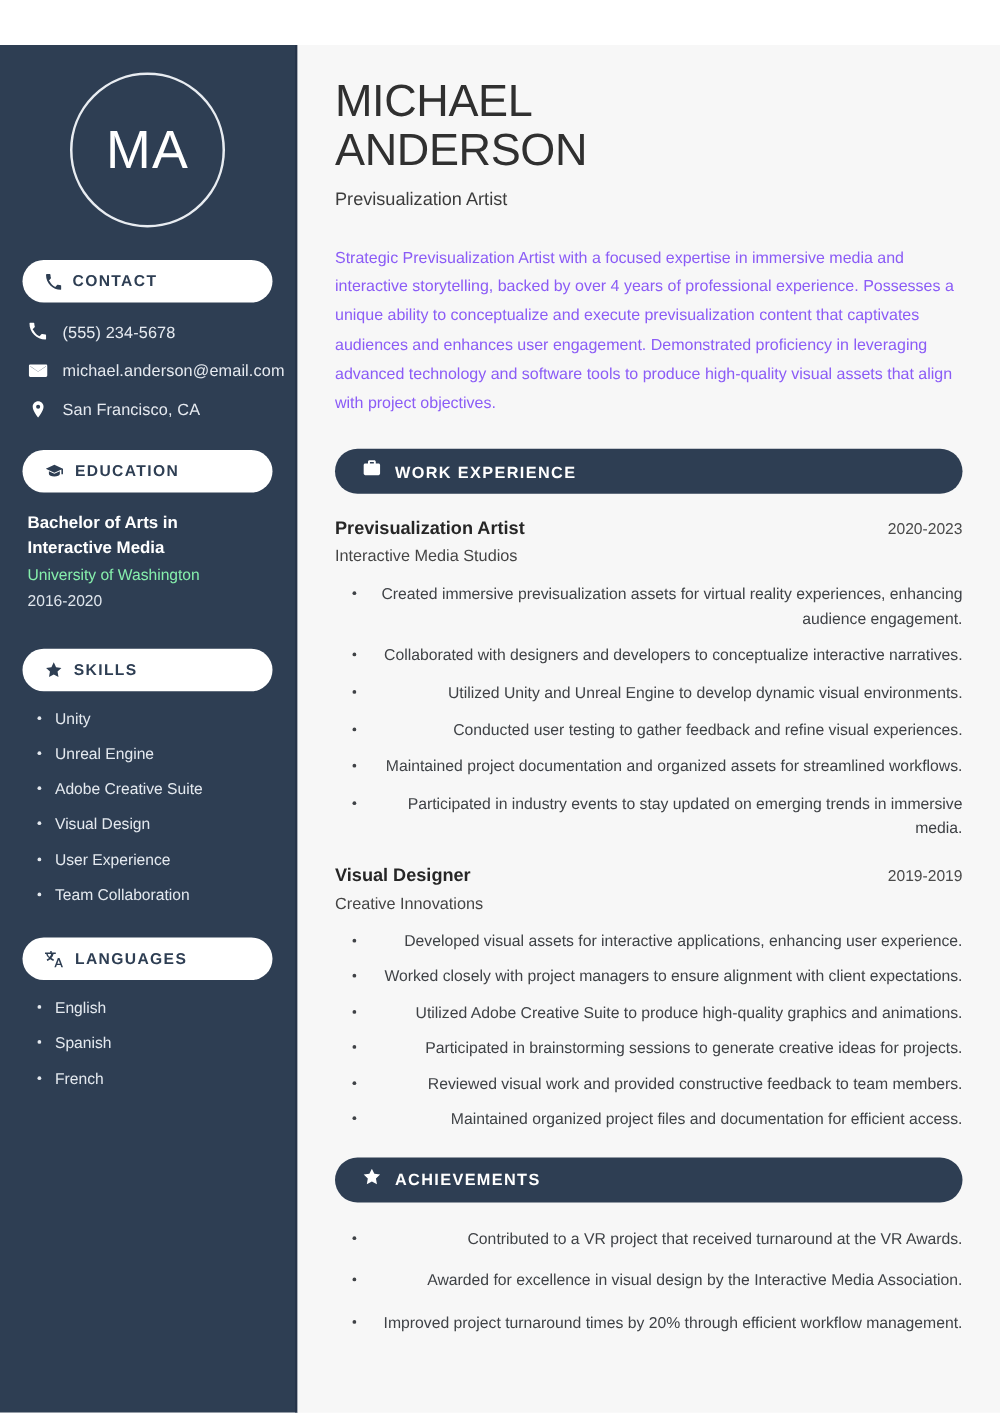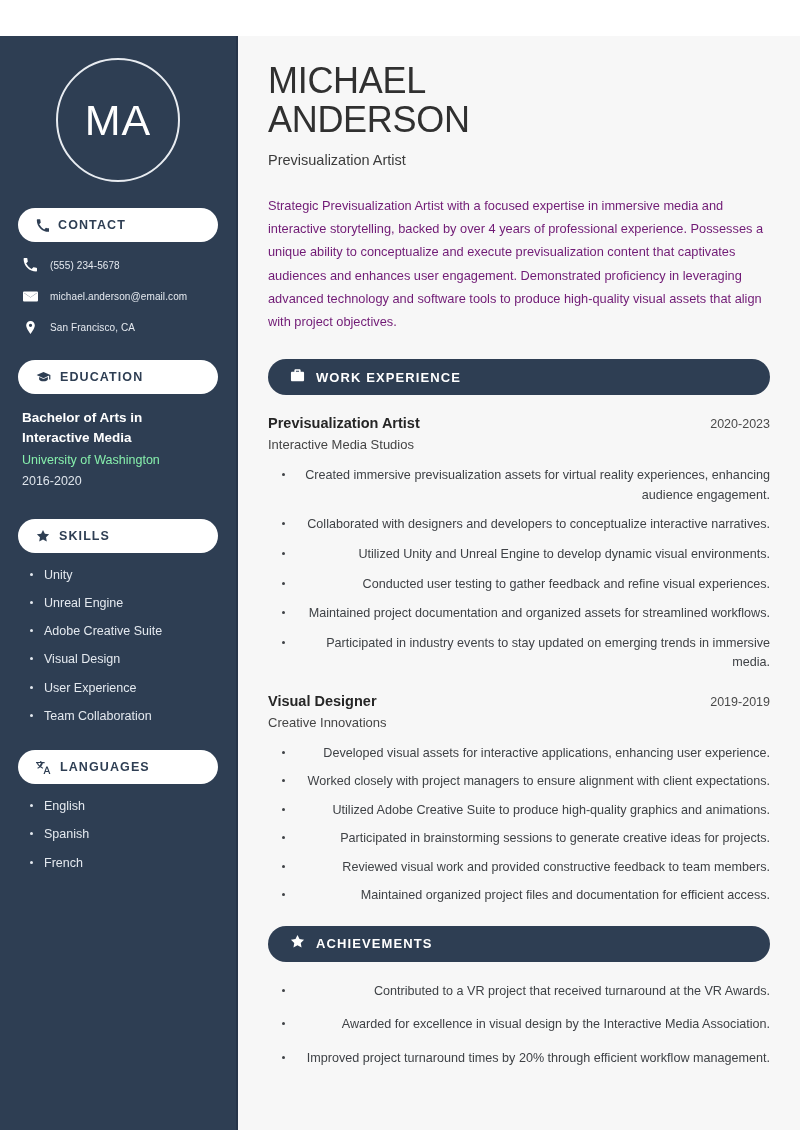--- a/index.html
+++ b/index.html
@@ -81,21 +81,21 @@
     margin-bottom: 13px;
     min-height: 18px;
   }
   .contact-row .ico {
     width: 16px;
     display: flex;
     justify-content: center;
     flex: 0 0 16px;
   }
   .contact-text {
-    font-size: 10px;
+    font-size: 13px;
     color: #e6eaf0;
     letter-spacing: 0.1px;
   }
 
   .edu-block { padding-left: 4px; margin-bottom: 26px; }
   .edu-degree {
     font-size: 13.5px;
     font-weight: bold;
     color: #ffffff;
     line-height: 1.45;
@@ -150,21 +150,21 @@
   }
   .role {
     font-size: 14.5px;
     color: #3c3c3c;
     margin-bottom: 26px;
   }
 
   .summary {
     font-size: 12.8px;
     line-height: 1.82;
-    color: #701a75;
+    color: #8b5cf6;
     margin-bottom: 26px;
   }
 
   
   .sec-pill {
     background: #2e3e53;
     color: #ffffff;
     border-radius: 40px;
     height: 36px;
     display: flex;

